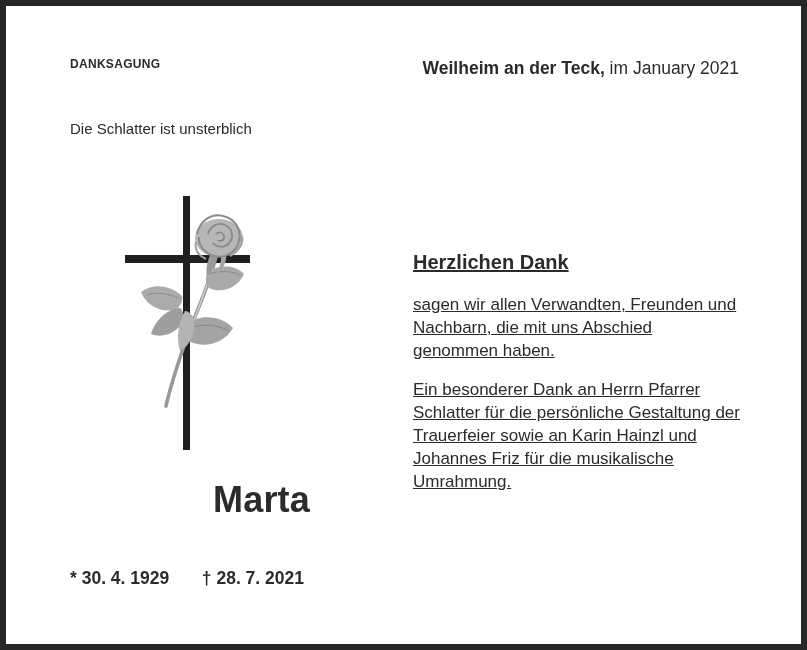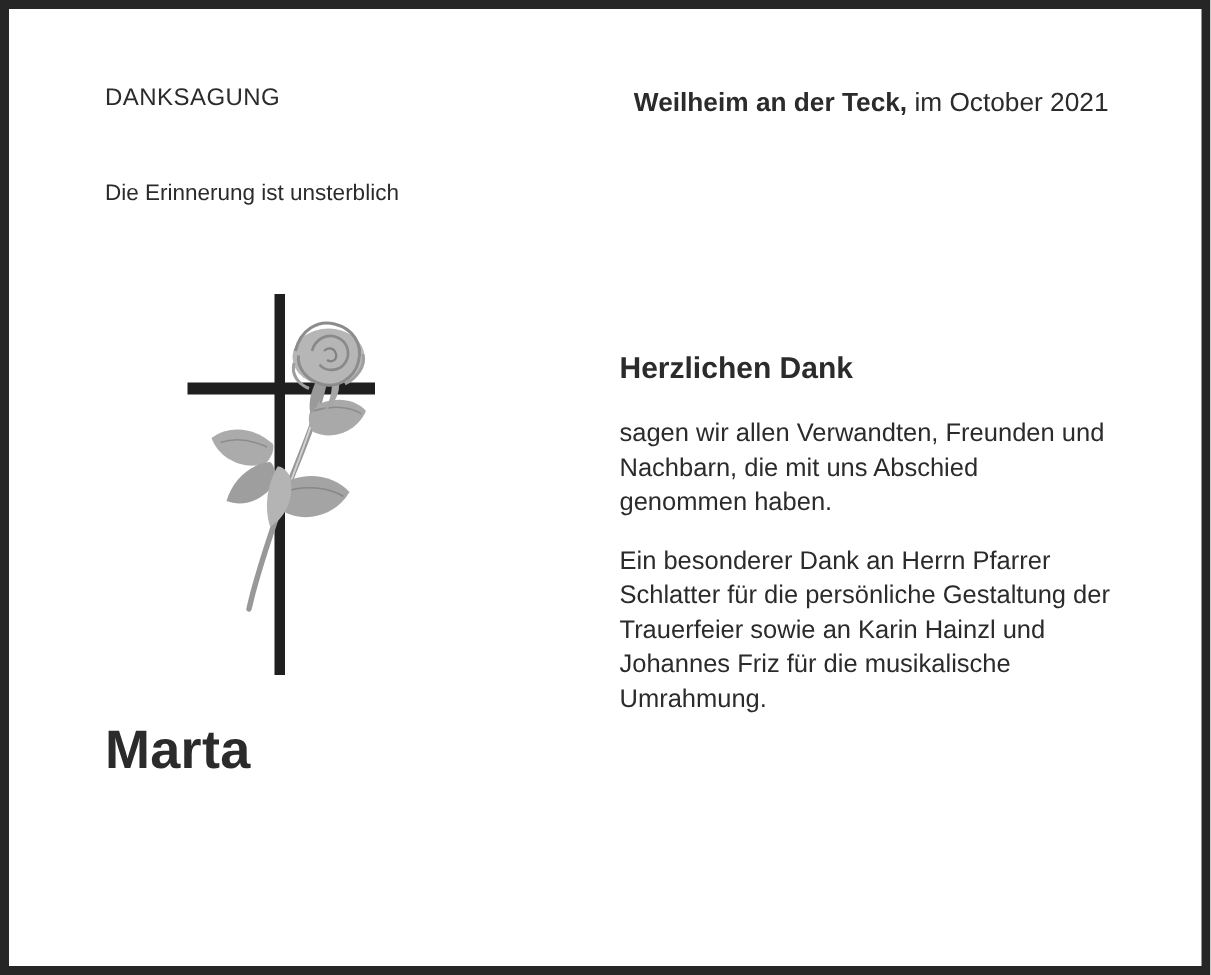--- a/index.html
+++ b/index.html
@@ -15,22 +15,22 @@
     background: #ffffff;
     border: 6px solid #262626;
     font-family: "Liberation Sans", sans-serif;
     color: #2b2b2b;
     overflow: hidden;
   }
   .abs { position: absolute; }
 
   .card-title {
     left: 64px; top: 51px;
-    font-size: 16px;
-    font-weight: normal;
+    font-size: 12px;
+    font-weight: bold;
     letter-spacing: 0.3px;
   }
   .place-line {
     right: 62px; top: 52px;
     font-size: 17.5px;
     white-space: nowrap;
   }
   .place-line .bold { font-weight: bold; text-align: center; }
 
   .epigraph {
@@ -38,38 +38,39 @@
     font-size: 15px;
     line-height: 18px;
   }
 
   .graphic {
     left: 114px; top: 186px;
     width: 135px; height: 262px;
   }
 
   .thanks {
-    left: 407px; top: 229px;
+    left: 407px; top: 245px;
     width: 327px;
+    text-decoration: underline;
   }
   .thanks h2 {
     margin: 0 0 19px 0;
     font-size: 20px;
     font-weight: bold;
   }
   .thanks p {
     margin: 16px 0 11px 0;
     font-size: 17px;
     line-height: 23px;
   }
 
   .name-block {
     left: 64px; top: 474px;
     width: 240px;
-    text-align: left;
+    text-align: right;
     font-weight: bold;
     font-size: 36px;
     line-height: 40px;
     letter-spacing: 0.2px;
   }
 
   .dates-row {
     left: 64px; top: 562px;
     width: 234px;
     display: flex;
@@ -87,25 +88,25 @@
   }
 </style>
 </head>
 <body>
 
 <div class="page">
 
   <div class="abs card-title">DANKSAGUNG</div>
 
   <div class="abs place-line">
-    <span class="bold">Weilheim an der Teck,</span><span> im October 2021</span>
+    <span class="bold">Weilheim an der Teck,</span><span> im January 2021</span>
   </div>
 
   <div class="abs epigraph">
-    <div>Die Erinnerung ist unsterblich</div>
+    <div>Die Schlatter ist unsterblich</div>
   </div>
 
   <div class="abs graphic">
     <svg width="135" height="262" viewBox="0 0 135 262">
 
       <g>
         <rect x="63" y="4" width="7" height="254" fill="#1f1f1f"></rect>
         <rect x="5" y="63" width="125" height="8" fill="#1f1f1f"></rect>
       </g>
 
@@ -141,15 +142,19 @@
   <div class="abs thanks">
     <h2>Herzlichen Dank</h2>
     <p>sagen wir allen Verwandten, Freunden und Nachbarn, die mit uns Abschied genommen haben.</p>
     <p>Ein besonderer Dank an Herrn Pfarrer Schlatter für die persönliche Gestaltung der Trauerfeier sowie an Karin Hainzl und Johannes Friz für die musikalische Umrahmung.</p>
   </div>
 
   <div class="abs name-block">
     <div>Marta</div>
   </div>
 
+  <div class="abs dates-row">
+    <span>* 30. 4. 1929</span>
+    <span>† 28. 7. 2021</span>
+  </div>
 
 
 </div>
 
 </body></html>

